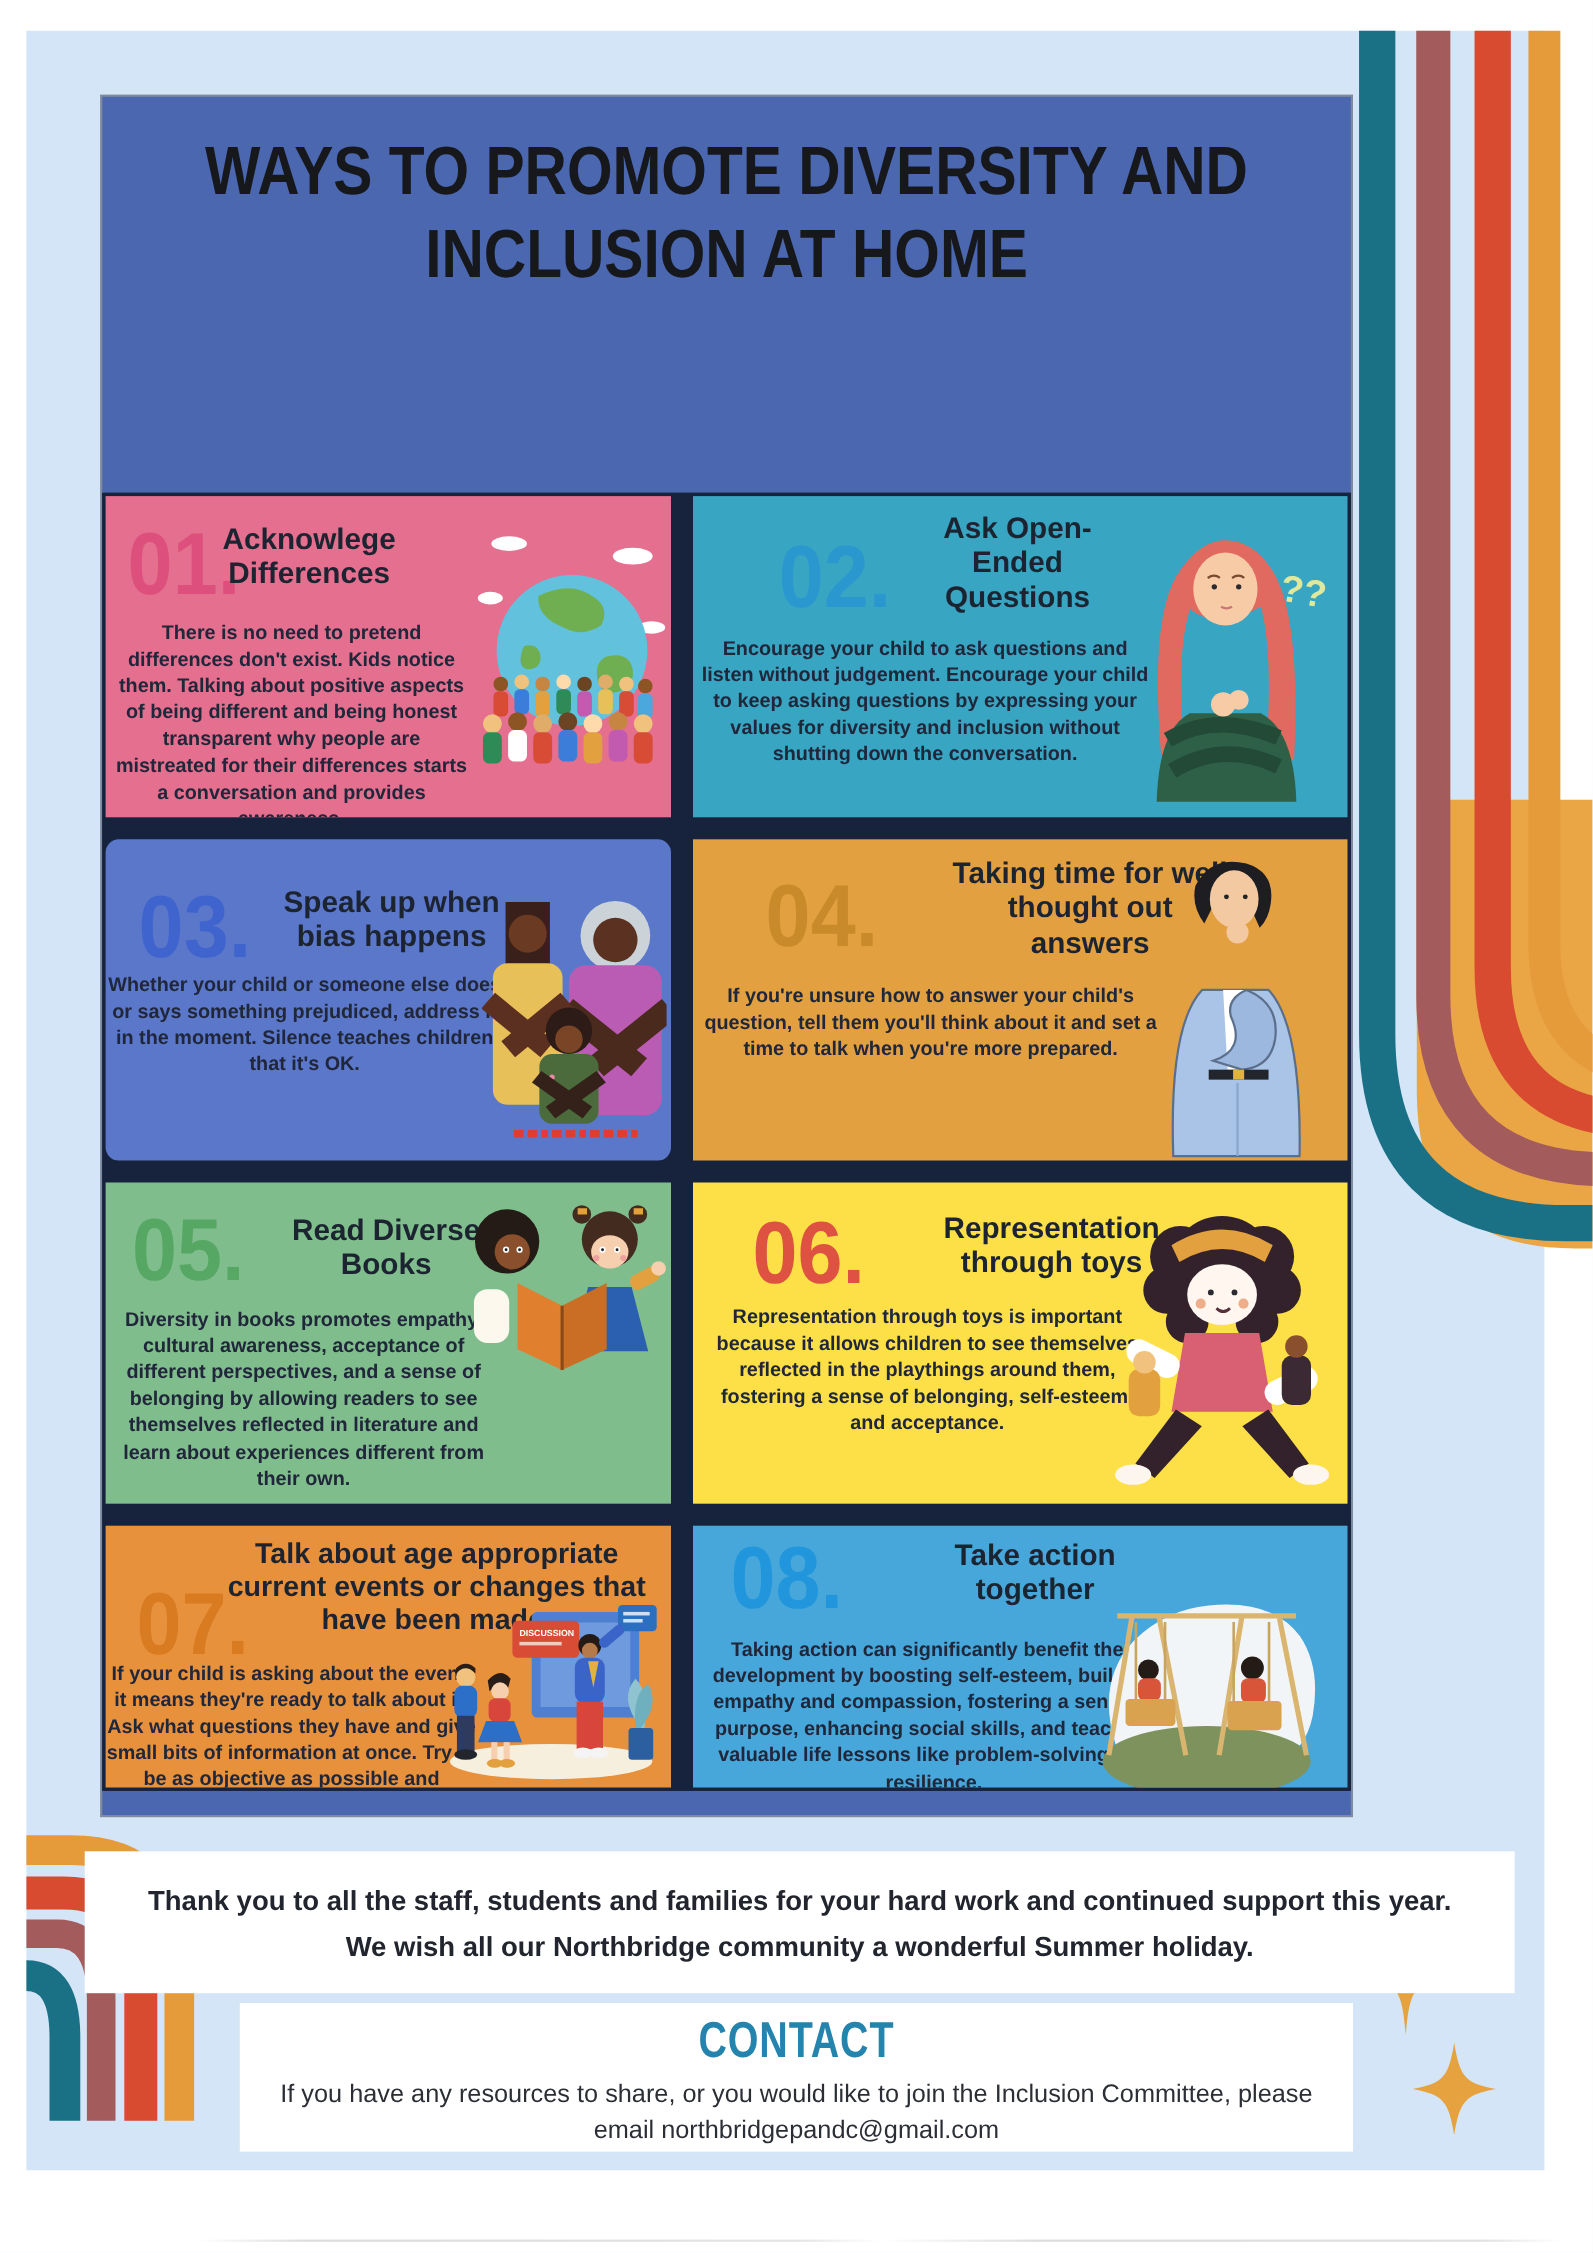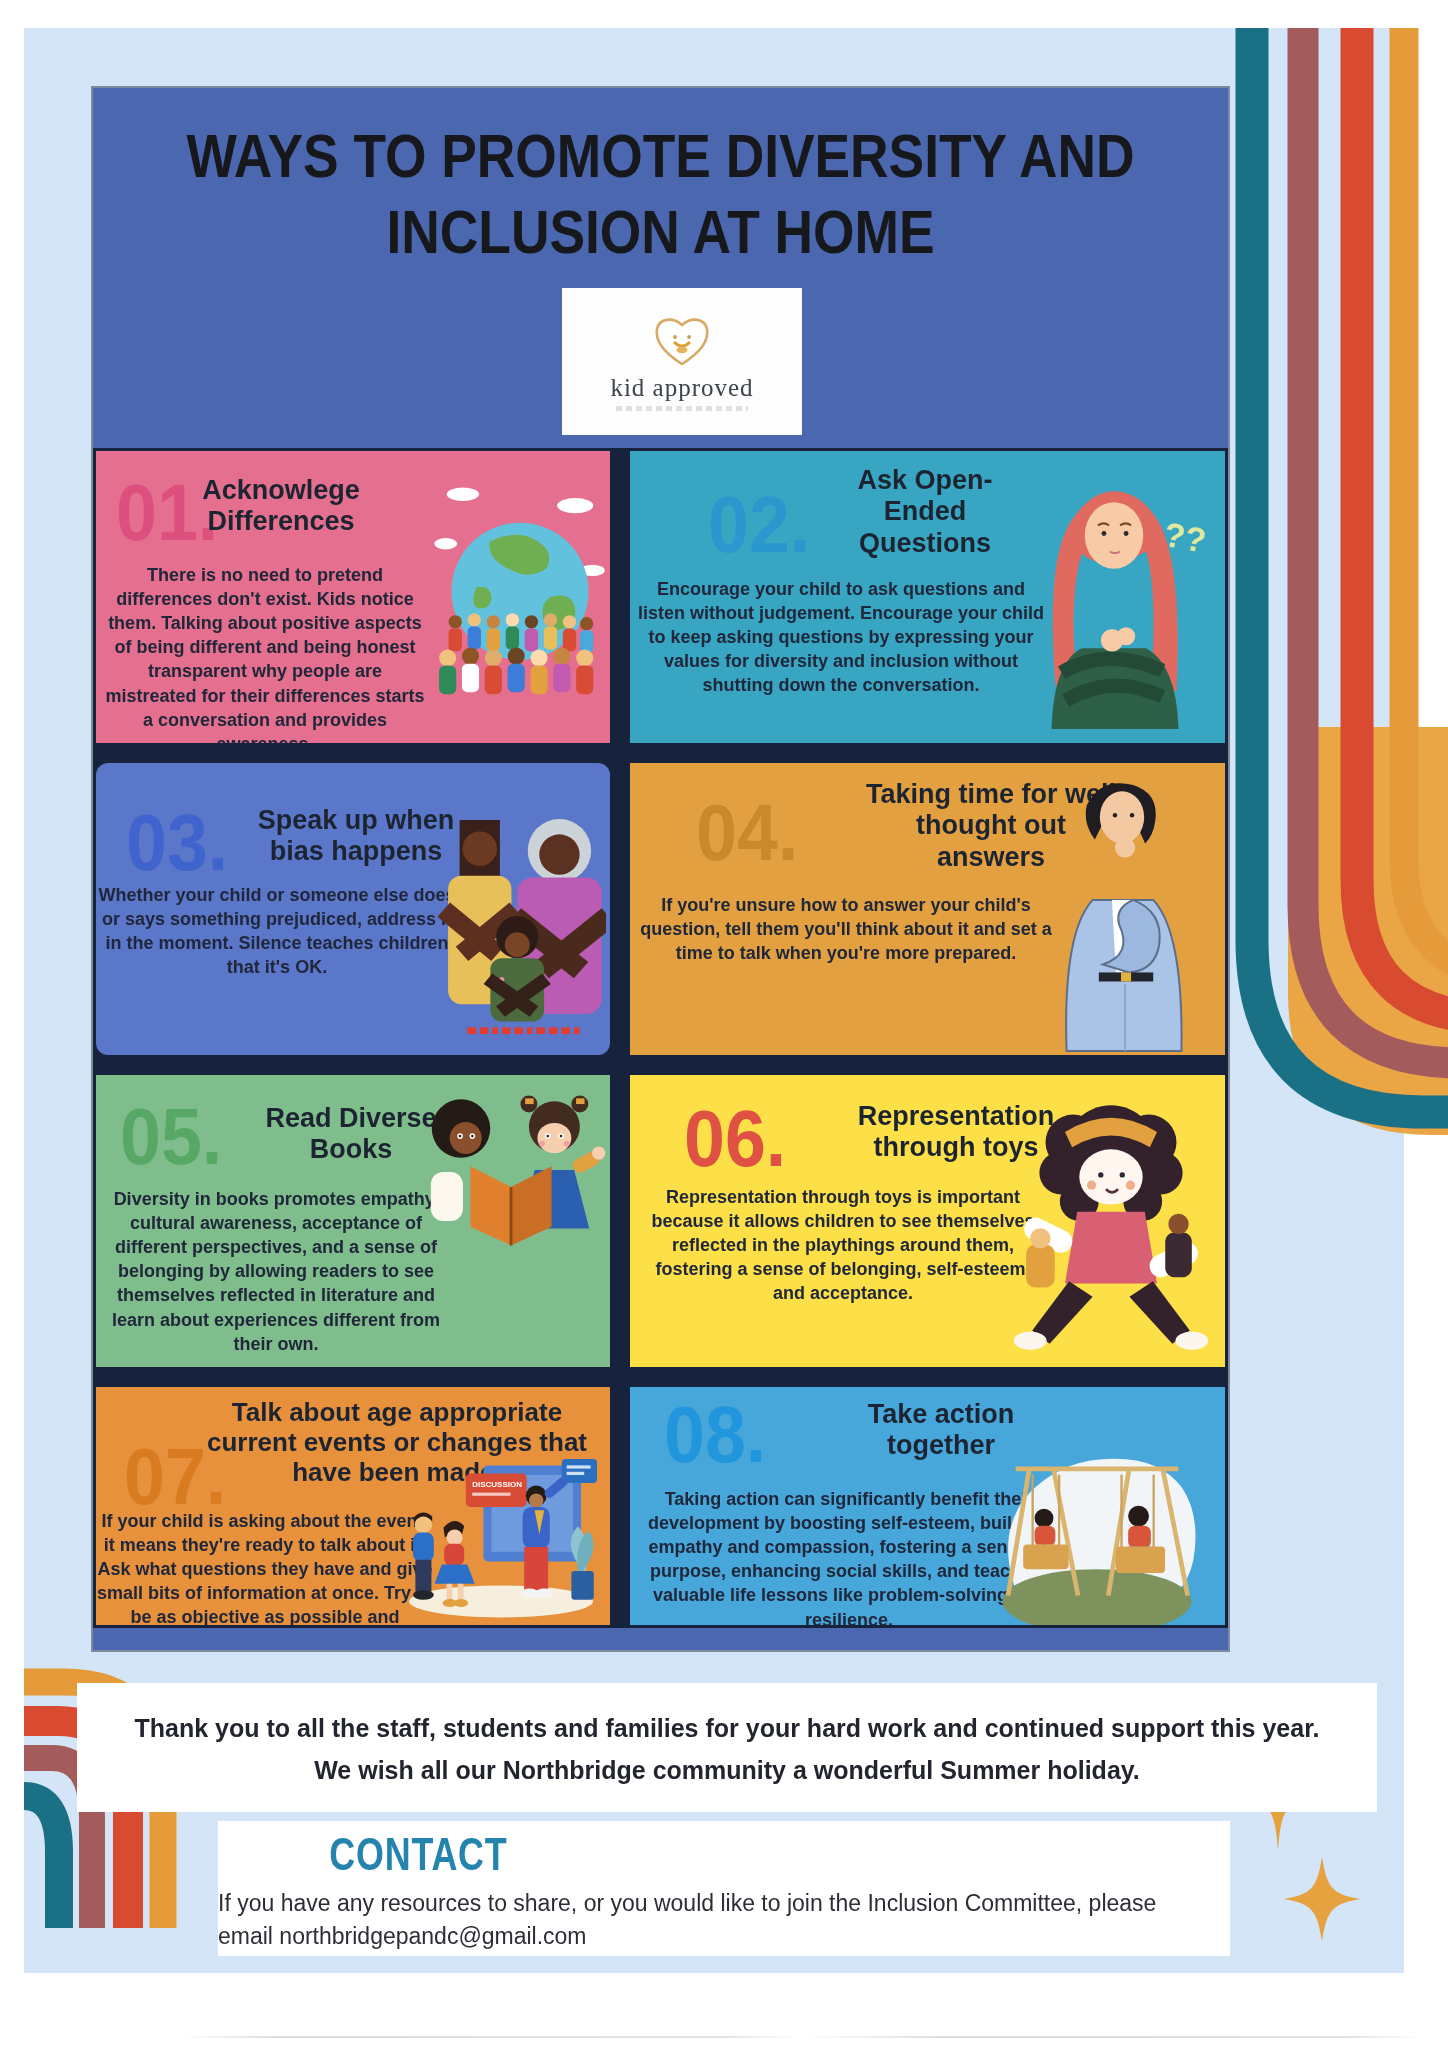--- a/index.html
+++ b/index.html
@@ -47,21 +47,21 @@
   .t7 .num{left:28px;top:50px;}  .t7 .ttl{left:90px;top:10px;width:422px;font-size:26px;}
   .t7 .bod{left:0;top:122px;width:338px;} .t7 .art{right:2px;bottom:6px;width:222px;height:168px;}
   .t8 .num{left:34px;top:8px;}   .t8 .ttl{left:196px;top:12px;width:230px;}
   .t8 .bod{left:6px;top:100px;width:426px;} .t8 .art{right:10px;top:46px;width:238px;height:208px;}
 
   
   .thanks-band{position:absolute;left:77px;top:1683px;width:1300px;height:129px;background:#fff;
                text-align:center;color:#22252e;font-weight:700;font-size:25px;line-height:42px;
                padding-top:24px;box-sizing:border-box;}
   .contact-band{position:absolute;left:218px;top:1821px;width:1012px;height:135px;background:#fff;
-                box-sizing:border-box;padding-top:6px;}
+                text-align:center;box-sizing:border-box;padding-top:6px;}
   .contact-h{font-size:46px;font-weight:800;letter-spacing:1px;transform:scaleX(.78);margin:0 0 6px 0;}
   .contact-line{font-size:23px;color:#2b2e35;line-height:33px;}
   .scanline{position:absolute;top:2036px;left:180px;width:1240px;height:2px;opacity:.65;
             background:linear-gradient(90deg,transparent,#c6c9cc 8%,#d2d5d8 44%,transparent 50%,
                       #c6c9cc 62%,#cdd0d3 94%,transparent);}
 </style>
 </head>
 <body>
 
 <div class="stage">
@@ -85,31 +85,20 @@
       <path transform="translate(1322,1899)" d="M0 -42 C5 -11 10 -5 38 0 C10 5 5 11 0 42 C-5 11 -10 5 -38 0 C-10 -5 -5 -11 0 -42 Z"></path>
     </g>
   </svg>
 
   <div class="poster" style="background-color: rgb(74, 103, 176);">
     <div class="poster-title" style="color: rgb(23, 24, 28);">
       <div>WAYS TO PROMOTE DIVERSITY AND</div>
       <div>INCLUSION AT HOME</div>
     </div>
 
-    <div class="logo-box">
-      <svg width="70" height="58" viewBox="0 0 70 58">
-        <path d="M35 52 C16 40 8 28 10 17 C12 7 25 4 35 13 C45 4 58 7 60 17 C62 28 54 40 35 52 Z" fill="#ffffff" stroke="#d9a966" stroke-width="2.6"></path>
-        <circle cx="28" cy="25" r="1.9" fill="#c99a54"></circle>
-        <circle cx="42" cy="25" r="1.9" fill="#c99a54"></circle>
-        <path d="M27 30 q8 8 16 0" stroke="#e0a030" stroke-width="3" fill="none"></path>
-        <ellipse cx="35" cy="38" rx="5.5" ry="3.2" fill="#e8b25a"></ellipse>
-      </svg>
-      <div class="logo-text">kid approved</div>
-      <div class="logo-tag"></div>
-    </div>
 
     <div class="grid">
 
       <div class="cell t1" style="background-color: rgb(229, 111, 142);">
         <div class="num" style="color: rgb(221, 78, 124);">01.</div>
         <h3 class="ttl">Acknowlege Differences</h3>
         <p class="bod">There is no need to pretend differences don't exist. Kids notice them. Talking about positive aspects of being different and being honest transparent why people are mistreated for their differences starts a conversation and provides awareness.</p>
         <svg class="art" viewBox="0 0 180 250">
           <ellipse cx="30" cy="16" rx="17" ry="7" fill="#fff"></ellipse>
             <ellipse cx="148" cy="28" rx="19" ry="8" fill="#fff"></ellipse>

